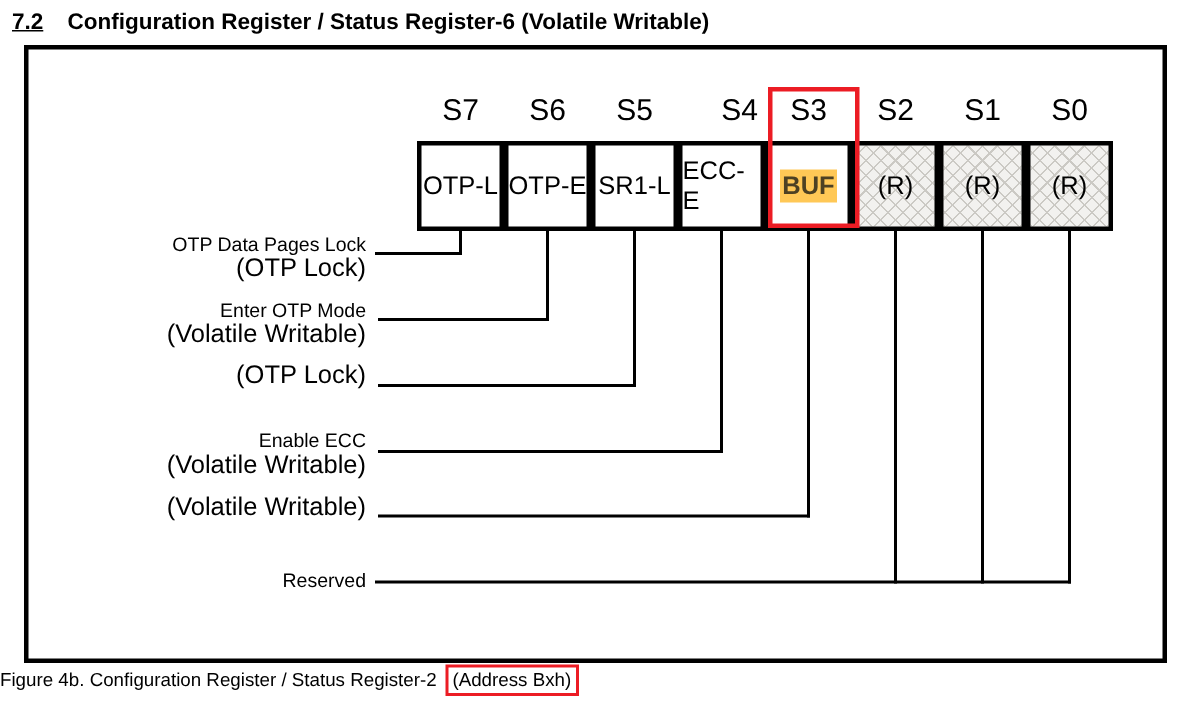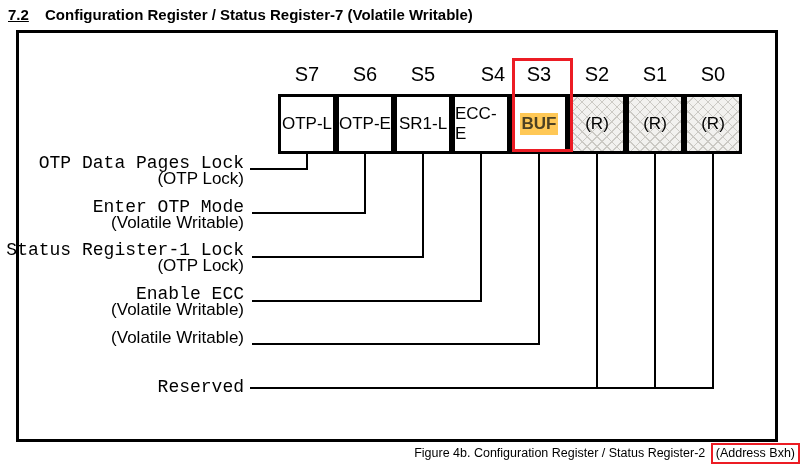--- a/index.html
+++ b/index.html
@@ -70,43 +70,43 @@
   .v, .h { position: absolute; background: #000; }
   .v { width: 2px; }
   .h { height: 2px; }
   .desc {
     position: absolute;
     left: 0;
     width: 244px;
     text-align: right;
     line-height: 16px;
   }
-  .desc .main { font-size: 18px; font-family: Liberation Mono, monospace; }
+  .desc .main { font-size: 13px; }
   .desc .sub { font-size: 17px; line-height: 15px; }
   .caption {
     position: absolute;
     left: 0; top: 446px;
     width: 100%;
-    text-align: right;
+    text-align: left;
     font-size: 12.5px;
     white-space: nowrap;
   }
   .caption .boxed {
     border: 2px solid #ec1c24;
     padding: 1px 3px 2px 3px;
     margin-left: 2px;
   }
 </style>
 </head>
 <body>
 
 <div class="page">
 
   <div class="heading">
-    <span class="num">7.2</span><span>Configuration Register / Status Register-7 (Volatile Writable)</span>
+    <span class="num">7.2</span><span>Configuration Register / Status Register-6 (Volatile Writable)</span>
   </div>
 
   <div class="frame"></div>
 
   <div class="bitlabel" style="left:278px">S7</div>
   <div class="bitlabel" style="left:336px">S6</div>
   <div class="bitlabel" style="left:394px">S5</div>
   <div class="bitlabel" style="left:464px">S4</div>
   <div class="bitlabel" style="left:510px">S3</div>
   <div class="bitlabel" style="left:568px">S2</div>
@@ -158,21 +158,20 @@
 
   <div class="desc" style="top:155px">
     <div class="main">OTP Data Pages Lock</div>
     <div class="sub">(OTP Lock)</div>
   </div>
   <div class="desc" style="top:199px">
     <div class="main">Enter OTP Mode</div>
     <div class="sub">(Volatile Writable)</div>
   </div>
   <div class="desc" style="top:242px">
-    <div class="main">Status Register-1 Lock</div>
     <div class="sub">(OTP Lock)</div>
   </div>
   <div class="desc" style="top:286px">
     <div class="main">Enable ECC</div>
     <div class="sub">(Volatile Writable)</div>
   </div>
   <div class="desc" style="top:330px">
     <div class="sub">(Volatile Writable)</div>
   </div>
   <div class="desc" style="top:379px">

